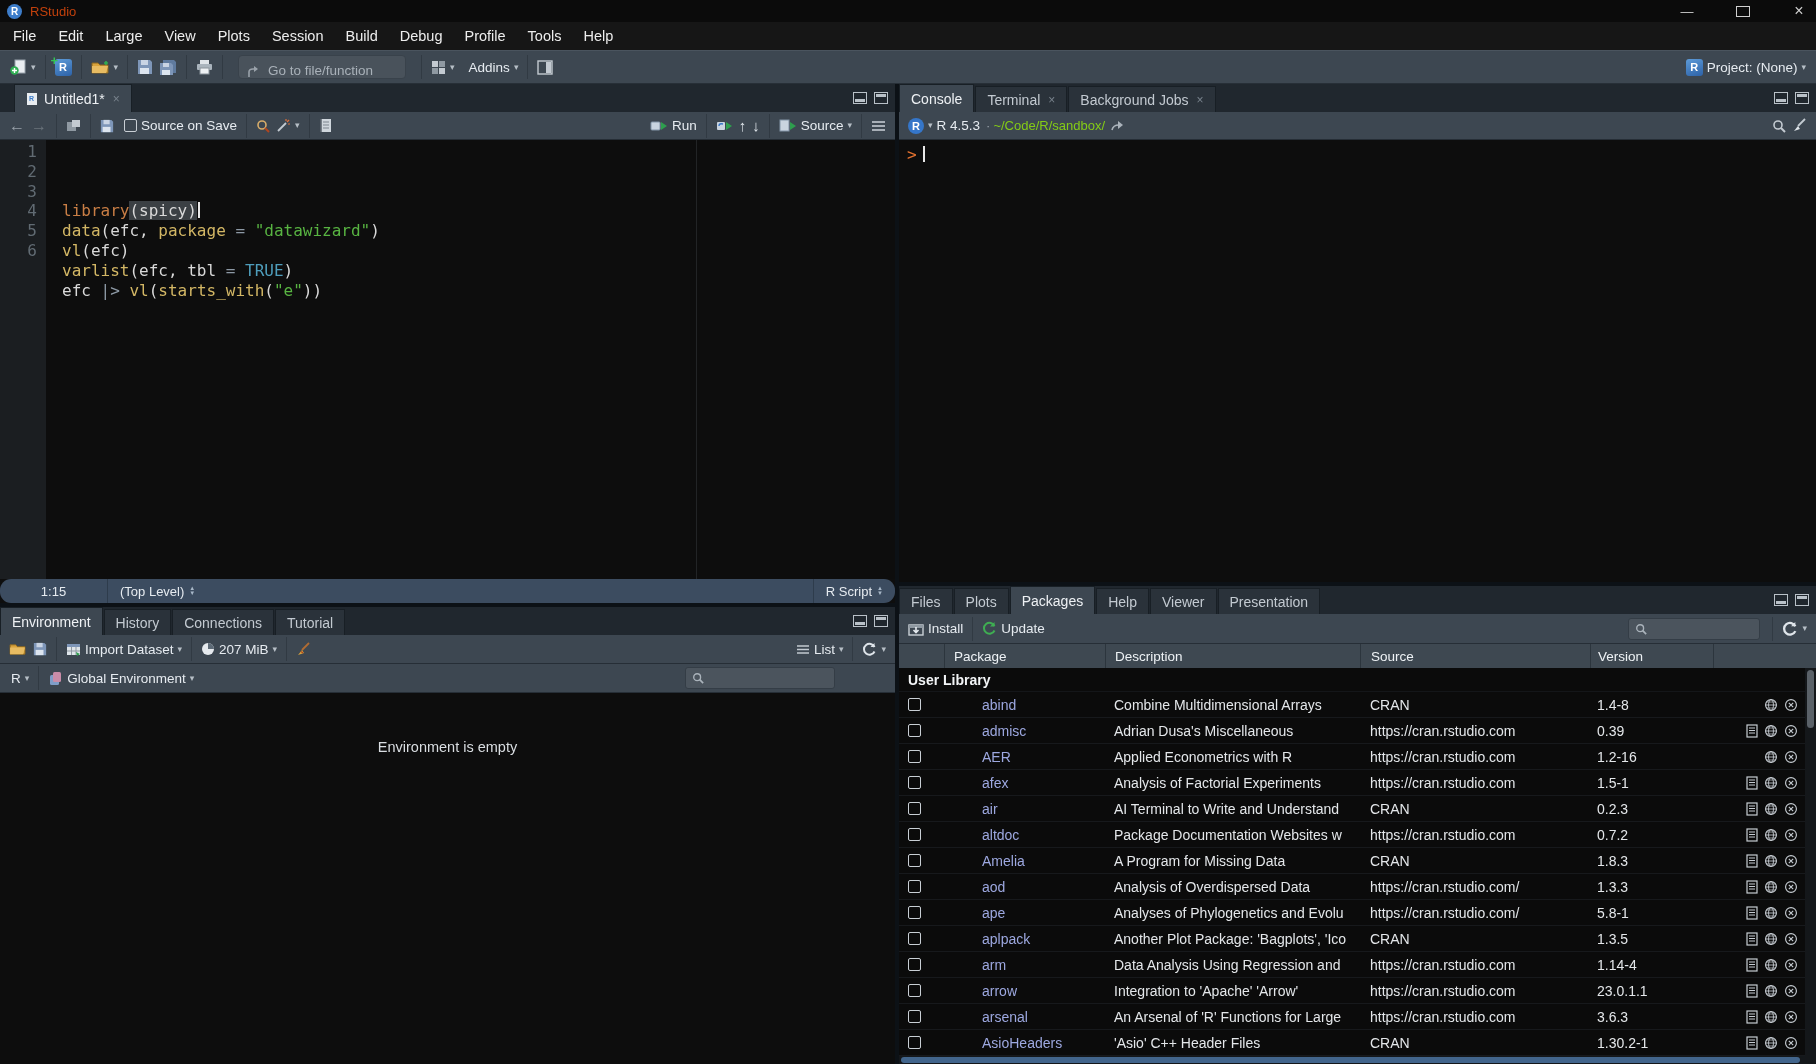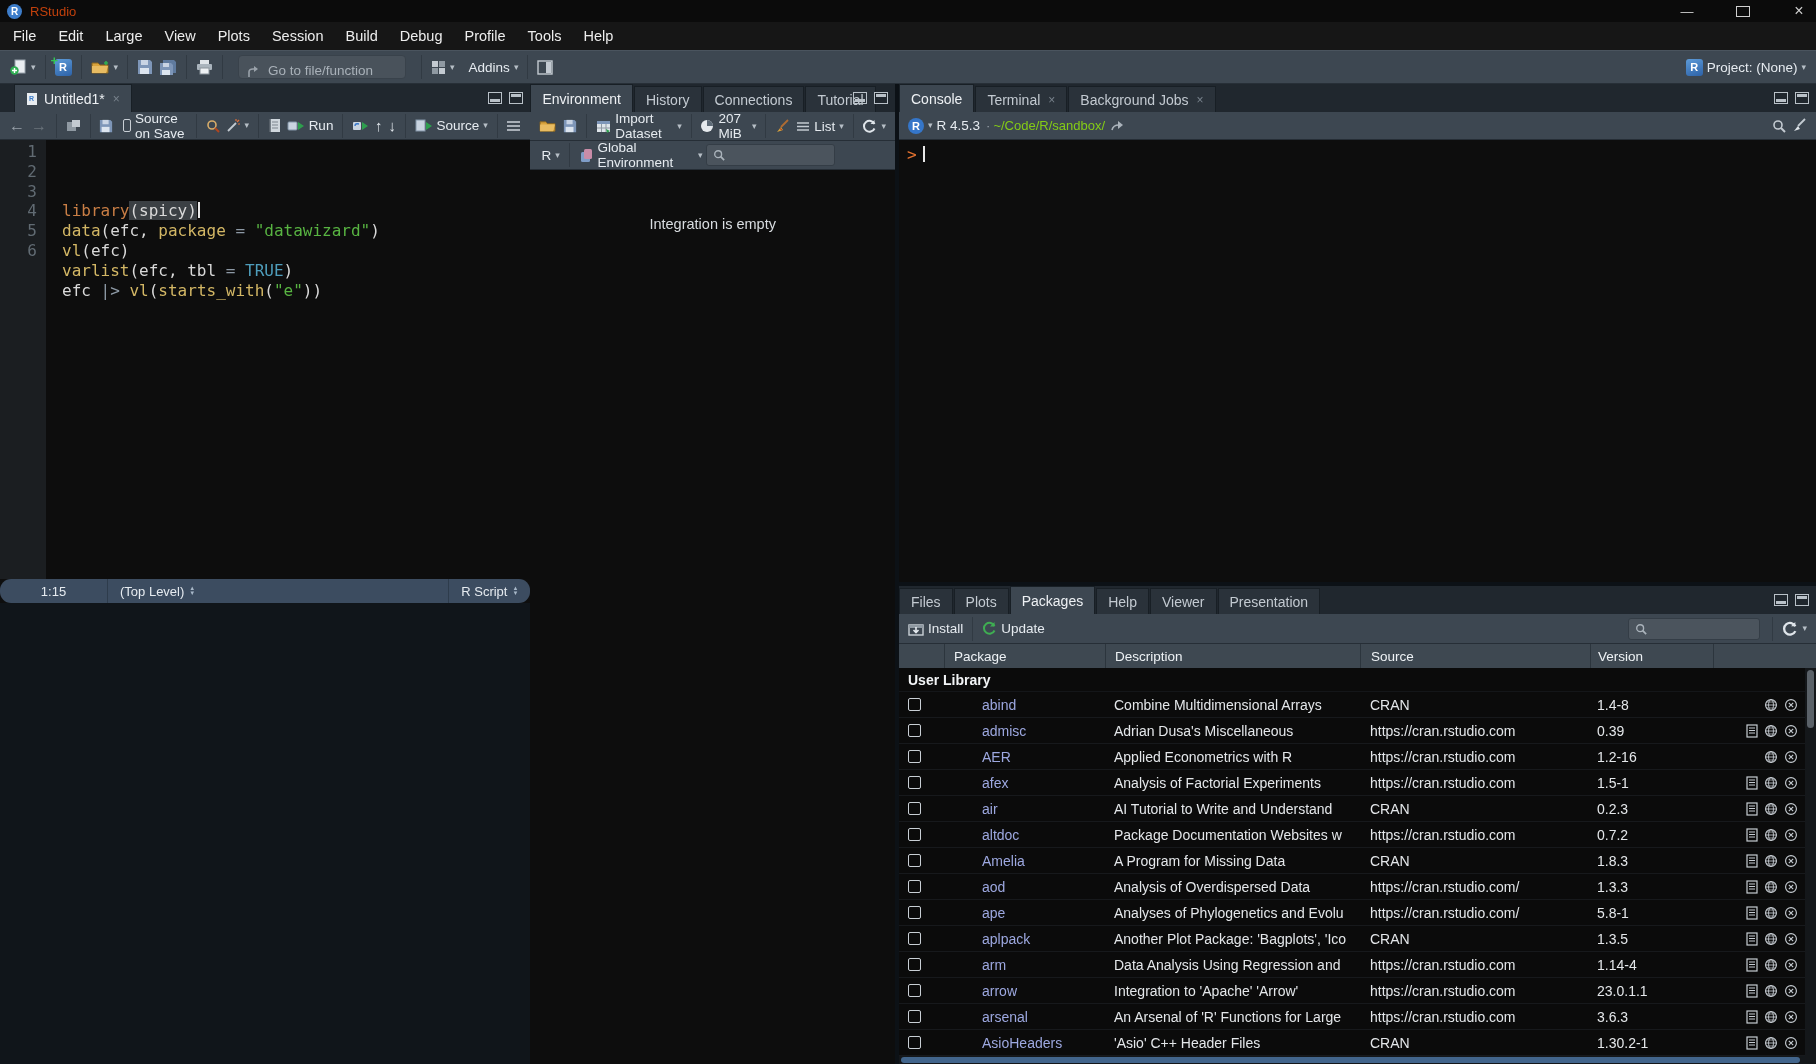--- a/index.html
+++ b/index.html
@@ -27,21 +27,21 @@
   .goto-box { width:168px; height:24px; background:#49525b; border:1px solid #39424b; border-radius:4px;
               display:flex; align-items:flex-end; gap:7px; padding:0 8px; margin:0 9px; }
   .goto-box span { color:#a9b1b9; font-size:13.5px; white-space:nowrap; }
   .spacer { flex:1; }
   .rcube { width:17px; height:17px; border-radius:3px; background:linear-gradient(160deg,#5d9bd8,#2d62a8); color:#fff;
            font-size:11px; font-weight:bold; display:flex; align-items:center; justify-content:center; position:relative; }
   .rcube.plus::after { content:"+"; position:absolute; left:-4px; top:-6px; color:#35c355; font-size:13px; font-weight:bold; }
 
   
   .workspace { position:absolute; top:84px; left:0; right:0; bottom:0; display:flex; }
-  .col-left { width:895px; display:flex; flex-direction:row; }
+  .col-left { width:895px; display:flex; flex-direction:column; }
   .v-gap { width:4px; background:#0c1116; }
   .col-right { flex:1; display:flex; flex-direction:column; }
   .h-gap { height:4px; background:#0c1116; }
   .pane { display:flex; flex-direction:column; background:#0e0e0e; position:relative; }
 
   .tabstrip { height:28px; background:#20272e; display:flex; align-items:flex-end; position:relative; flex:none; }
   .tab { height:26px; display:flex; align-items:center; padding:0 11px; font-size:14px; color:#c3cad1;
          background:#2a323a; border:1px solid #181f25; border-bottom:none; margin-right:1px; }
   .tab.active { background:#3d4751; color:#eef1f4; height:28px; }
   .tab-x { margin-left:8px; color:#78828c; font-size:12px; }
@@ -526,21 +526,21 @@
         <div class="searchbox" style="width:150px;margin-right:52px;">
           <span class="icon">
             <svg width="12" height="12" viewBox="0 0 14 14">
                 <circle cx="6" cy="6" r="4" fill="none" stroke="#aab3bb" stroke-width="1.6"></circle>
                 <line x1="9" y1="9" x2="13" y2="13" stroke="#aab3bb" stroke-width="2"></line>
               </svg>
           </span>
         </div>
       </div>
       <div class="env-content">
-        <div class="env-empty">Integration is empty</div>
+        <div class="env-empty">Environment is empty</div>
       </div>
     </div>
   </div>
 
   <div class="v-gap"></div>
 
   <div class="col-right">
 
     <div class="pane" style="height:516px;">
       <div class="tabstrip" id="console-tabs">
@@ -817,21 +817,21 @@
                   <path d="M5.5 5.5l5 5M10.5 5.5l-5 5" stroke="#c7cdd3" stroke-width="1.3"></path>
                 </svg>
       </span>
     </div>
   </div>
           <div class="pkg-row">
     <div class="c-cb">
               <span class="checkbox"></span>
             </div>
     <div class="c-pkg"><span class="pkg-name">air</span></div>
-    <div class="c-desc">AI Tutorial to Write and Understand</div>
+    <div class="c-desc">AI Terminal to Write and Understand</div>
     <div class="c-src">CRAN</div>
     <div class="c-ver">0.2.3</div>
     <div class="c-icons">
       <span class="ric doc">
         <svg width="12" height="14" viewBox="0 0 12 14">
                   <rect x="1" y="1" width="10" height="12" fill="none" stroke="#c7cdd3" stroke-width="1.2"></rect>
                   <g stroke="#c7cdd3" stroke-width="1">
                     <line x1="3" y1="4" x2="9" y2="4"></line>
                     <line x1="3" y1="6.5" x2="9" y2="6.5"></line>
                     <line x1="3" y1="9" x2="9" y2="9"></line>

